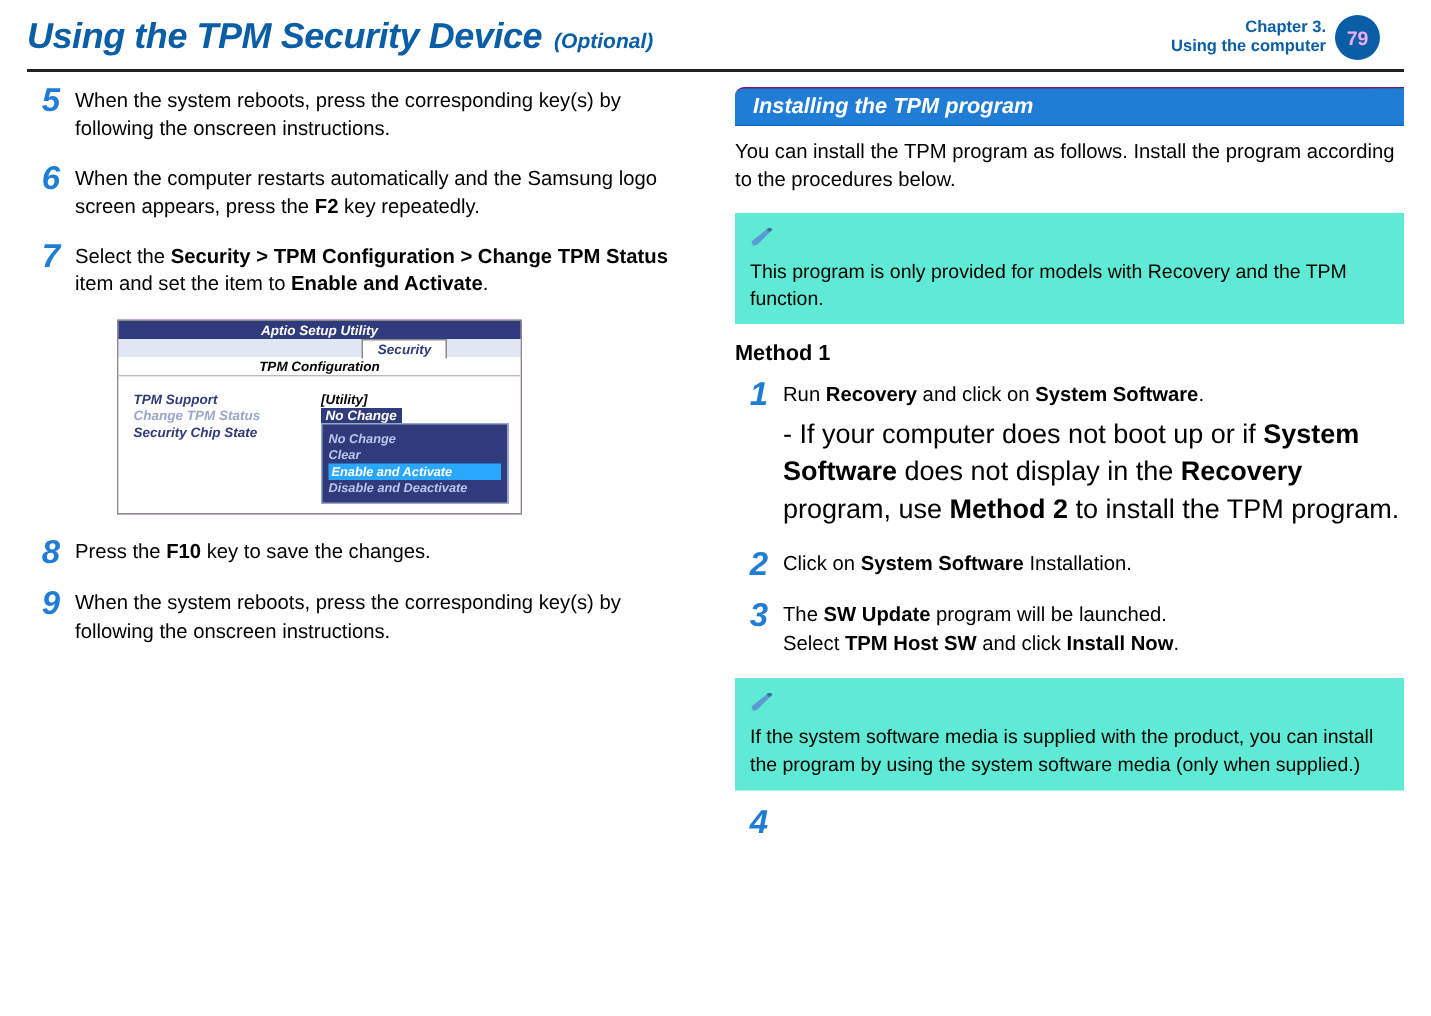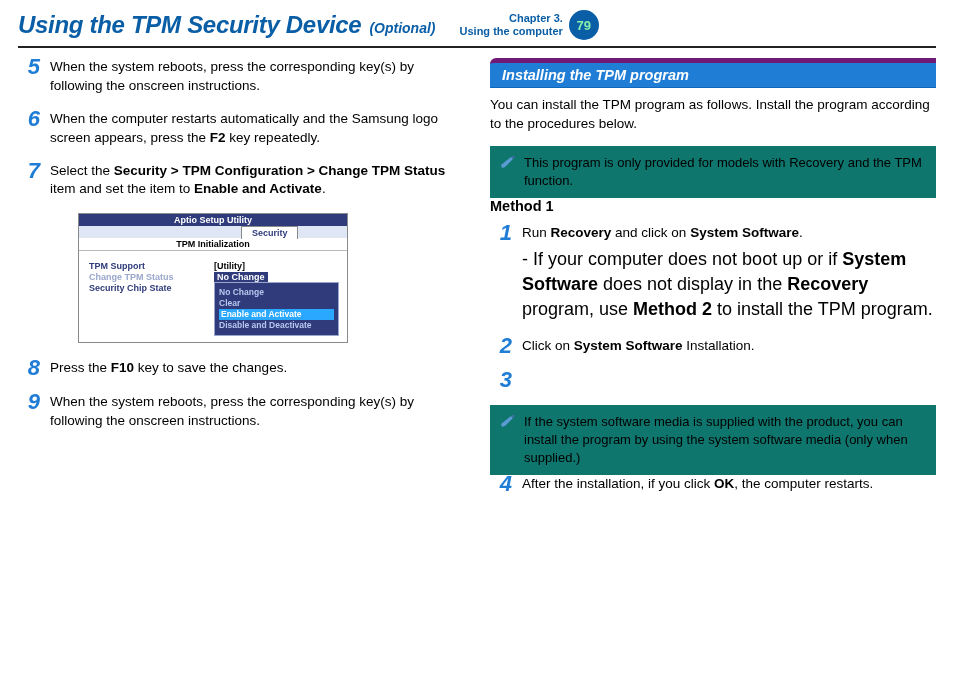--- a/index.html
+++ b/index.html
@@ -8,20 +8,21 @@
     height: 677px;
     background: #fff;
     font-family: "Segoe UI", Arial, sans-serif;
     color: #000;
     position: relative;
     overflow: hidden;
   }
   .header {
     display: flex;
     align-items: center;
+    justify-content: space-between;
     padding: 10px 34px 6px 18px;
   }
   .title-block { display: flex; align-items: baseline; gap: 8px; }
   .title-main {
     font-size: 24px;
     font-weight: 800;
     font-style: italic;
     color: #0a5ea6;
     letter-spacing: -0.3px;
   }
@@ -34,21 +35,21 @@
   .chapter-block { display: flex; align-items: center; gap: 6px; margin-left: 24px; }
   .chapter-text {
     text-align: right;
     font-size: 11px;
     font-weight: 700;
     color: #0a5ea6;
     line-height: 1.2;
   }
   .page-badge {
     background: #0a5ea6;
-    color: #86efac;
+    color: #f0abfc;
     border-radius: 50%;
     width: 30px; height: 30px;
     font-size: 13px; font-weight: 700;
     display: flex; align-items: center; justify-content: center;
   }
   .hr {
     border: none;
     border-top: 2px solid #222;
     margin: 0 18px 10px 18px;
   }
@@ -70,20 +71,21 @@
     margin-top: -2px;
   }
   .step-body { font-size: 13.5px; line-height: 1.4; }
   .step-body b { font-weight: 700; }
   .bios-wrap { margin-left: 60px; margin-bottom: 16px; }
   .bios {
     width: 270px;
     border: 1px solid #8a8a8a;
     font-size: 9px;
     background: #f0abfc;
+    font-style: italic;
   }
   .bios-title {
     background: #2f3b7a; color: #fff; text-align: center;
     font-size: 9px; font-weight: 700; padding: 1px 0;
   }
   .bios-tabbar {
     display: flex; background: #dfe6f4; font-weight: 700;
   }
   .bios-tabbar .spacer { flex: 1; }
   .bios-tab-active {
@@ -120,31 +122,32 @@
   }
   .section-banner {
     background: #1f7dd6;
     color: #fff;
     font-weight: 700;
     font-style: italic;
     font-size: 14.5px;
     padding: 4px 12px;
     border-top-left-radius: 6px;
     margin-bottom: 8px;
-    border-top: 5px solid #701a75;
+    border-top: 1px solid #701a75;
     border-bottom: 1px solid #1068bd;
   }
   .section-intro { font-size: 13.5px; line-height: 1.4; margin-bottom: 12px; }
   .note-box {
-    background: #0f766e;
+    background: #5eead4;
     padding: 8px 10px 8px 10px;
     font-size: 13px; line-height: 1.4;
     display: flex;
     gap: 8px;
-    margin-bottom: 0;
+    margin-bottom: 12px;
+    flex-direction: column;
   }
   .note-box .note-icon {
     width: 16px; height: 12px;
     margin-top: 2px;
     flex: 0 0 auto;
   }
   .note-icon svg { display:block; }
   .method-h { font-weight: 700; font-size: 14.5px; margin-bottom: 10px; }
   .sub-bullet { margin-top: 4px; font-size: 18px; line-height:1.4; }
 </style>
@@ -193,21 +196,21 @@
     </div>
 
     <div class="bios-wrap">
       <div class="bios">
         <div class="bios-title">Aptio Setup Utility</div>
         <div class="bios-tabbar">
           <div class="spacer"></div>
           <div class="bios-tab-active">Security</div>
           <div class="spacer" style="flex:0.3"></div>
         </div>
-        <div class="bios-subtitle">TPM Initialization</div>
+        <div class="bios-subtitle">TPM Configuration</div>
         <div class="bios-body">
           <div class="bios-row">
             <span class="bios-label">TPM Support</span>
             <span class="bios-val">[Utility]</span>
           </div>
           <div class="bios-row">
             <span class="bios-label dim">Change TPM Status</span>
             <span><span class="bios-val hl">No Change</span></span>
           </div>
           <div class="bios-row">
@@ -270,33 +273,38 @@
 
     <div class="step">
       <div class="step-num">2</div>
       <div class="step-body">
         <span>Click on </span><b>System Software</b><span> Installation.</span>
       </div>
     </div>
 
     <div class="step">
       <div class="step-num">3</div>
+      <div class="step-body">
+        <div>
+          <span>The </span><b>SW Update</b><span> program will be launched.</span>
+        </div>
+        <div>
+          <span>Select </span><b>TPM Host SW</b><span> and click </span><b>Install Now</b><span>.</span>
+        </div>
+      </div>
     </div>
 
     <div class="note-box">
       <span class="note-icon">
         <svg viewBox="0 0 16 12" width="16" height="12">
             <path d="M1 9 L2 12 L5 11 L13 3 L11 1 Z" fill="#5b9bd5"></path>
             <path d="M11 1 L13 3 L15 1 L13 -1 Z" fill="#3b6fa0"></path>
           </svg>
       </span>
       <div>If the system software media is supplied with the product, you can install the program by using the system software media (only when supplied.)</div>
     </div>
 
     <div class="step">
       <div class="step-num">4</div>
-      <div class="step-body">
-        <span>After the installation, if you click </span><b>OK</b><span>, the computer restarts.</span>
-      </div>
     </div>
 
   </div>
 </div>
 
 </body></html>

